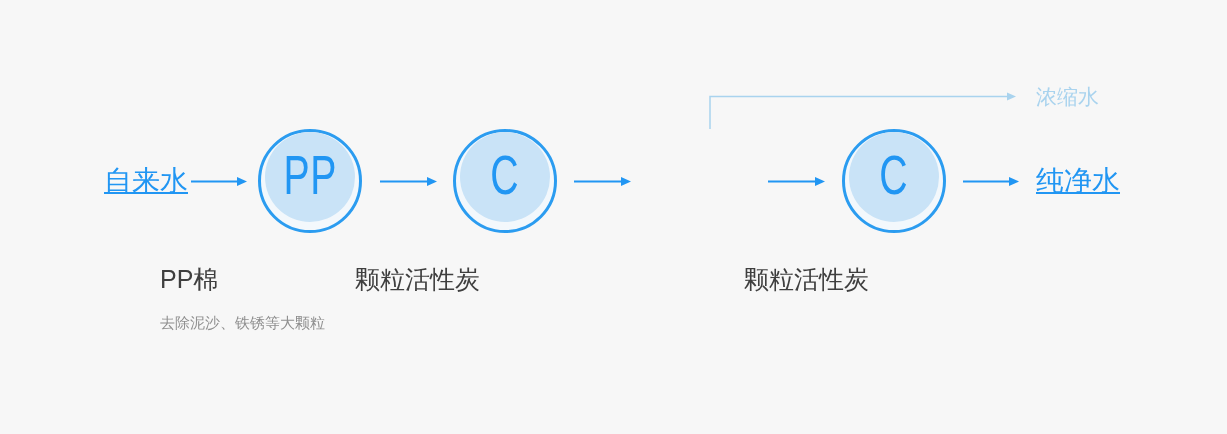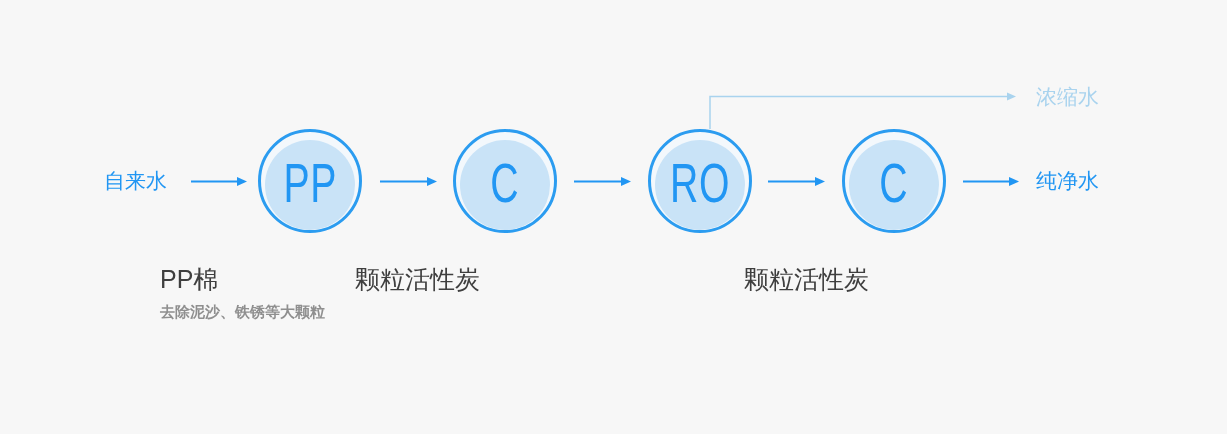--- a/index.html
+++ b/index.html
@@ -44,23 +44,24 @@
   }
   .branch-head{
     fill:var(--light-blue);
     stroke:none;
   }
   .io-label{
     position:absolute;
     top:170px;
     height:22px;
     line-height:22px;
-    font-size:21px;
+    font-size:28px;
     color:var(--accent-blue);
     white-space:nowrap;
+    text-decoration:underline;
   }
   .io-label.source{left:104px;}
   .io-label.output{left:1036px;}
   .branch-label{
     position:absolute;
     left:1036px;
     top:86px;
     height:22px;
     line-height:22px;
     font-size:21px;
@@ -70,21 +71,21 @@
   }
   .stage-circle{
     position:absolute;
     top:129px;
     width:104px;
     height:104px;
     border:3px solid var(--circle-ring);
     border-radius:50%;
     background:var(--circle-gap);
     display:flex;
-    align-items:flex-end;
+    align-items:flex-start;
     justify-content:center;
   }
   .circle-fill{
     width:90px;
     height:90px;
     border-radius:50%;
     background:var(--circle-fill);
     display:flex;
     align-items:center;
     justify-content:center;
@@ -104,25 +105,24 @@
     top:264px;
     width:300px;
     text-align:left;
   }
   .stage-title{
     font-size:25px;
     line-height:30px;
     color:var(--title-text);
   }
   .stage-desc{
-    margin-top:7px;
+    margin-top:18px;
     font-size:15px;
     line-height:21px;
     color:var(--desc-text);
-    font-weight:bold;
   }
 </style>
 </head>
 <body>
 
 <div class="canvas">
 
   <svg class="arrows" width="1227" height="434" viewBox="0 0 1227 434">
 
     <polyline class="branch-line" points="710,129 710,96.5 1008,96.5"></polyline>
@@ -151,25 +151,20 @@
   <div class="stage-circle" style="left:258px">
     <div class="circle-fill">
       <span class="circle-letter">PP</span>
     </div>
   </div>
   <div class="stage-circle" style="left:453px">
     <div class="circle-fill">
       <span class="circle-letter">C</span>
     </div>
   </div>
-  <div class="stage-circle" style="left:648px">
-    <div class="circle-fill">
-      <span class="circle-letter">RO</span>
-    </div>
-  </div>
   <div class="stage-circle" style="left:842px">
     <div class="circle-fill">
       <span class="circle-letter">C</span>
     </div>
   </div>
 
   <div class="stage-info" style="left:160px">
     <div class="stage-title">PP棉</div>
     <div class="stage-desc">
       <div class="desc-line">去除泥沙、铁锈等大颗粒</div>

